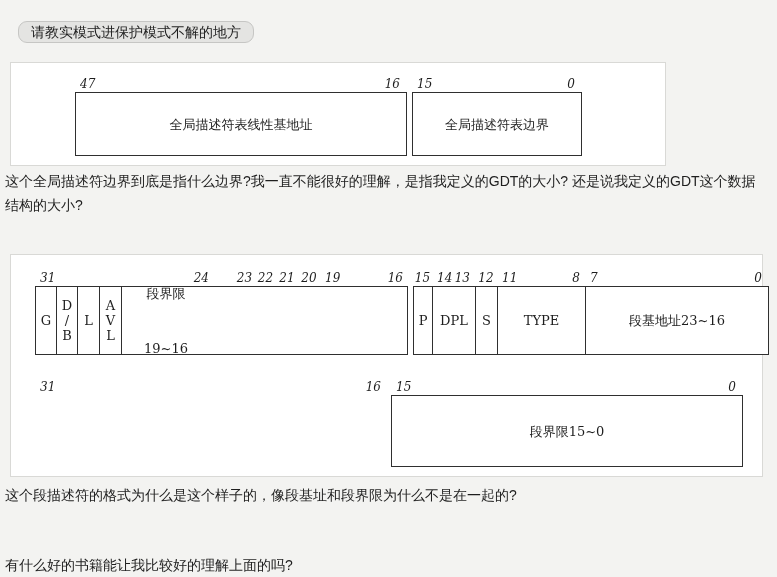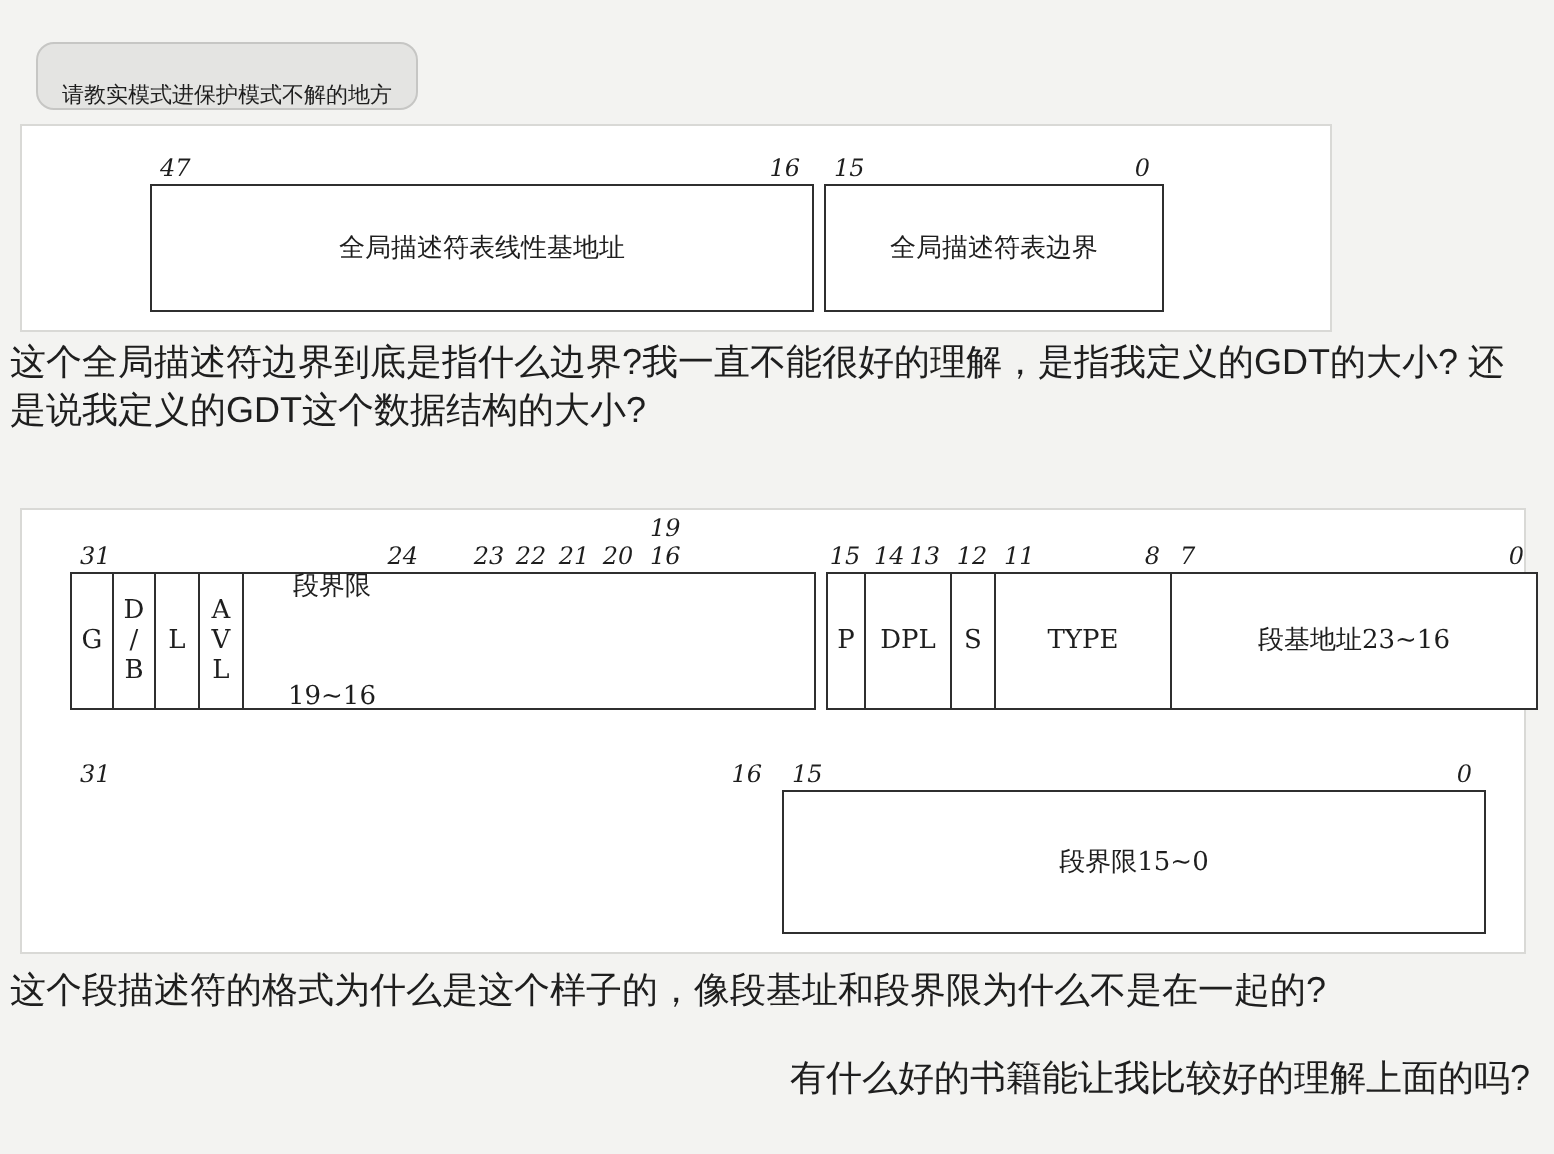--- a/index.html
+++ b/index.html
@@ -16,25 +16,25 @@
   body{
     position:relative;
     background:var(--page_bg);
     font-family:"Liberation Sans", sans-serif;
     color:var(--text);
     overflow:hidden;
   }
   .tag{
     position:absolute;left:18px;top:21px;
     height:22px;line-height:20px;
-    padding:16px 12px;
+    padding:0 12px;
     background:var(--tag_bg);
     border:1px solid var(--tag_border);
     border-radius:9px;
-    font-size:11px;
+    font-size:14px;
     white-space:nowrap;
   }
   .panel{
     position:absolute;
     background:var(--panel_bg);
     border:1px solid var(--panel_border);
   }
   .panel.fig1{left:10px;top:62px;width:656px;height:104px;padding:10px 0 0 64px;}
   .panel.fig2{left:10px;top:254px;width:753px;height:223px;padding:12px 0 0 24px;}
   .reg-row{display:flex;gap:5px;font-family:"DejaVu Serif", serif;}
@@ -52,26 +52,26 @@
   .reg-cell{
     display:flex;flex-direction:column;justify-content:center;align-items:center;
     border-right:1px solid var(--line);
     font-size:13px;
     text-align:center;
   }
   .reg-cell:last-child{border-right:none;}
   .cell-line{line-height:15px;white-space:nowrap;text-align:right;}
   .para{
     position:absolute;left:5px;
-    font-size:18px;
+    font-size:14px;
     line-height:24px;
   }
   .para.p1{top:169px;width:758px;}
   .para.p2{top:483px;width:760px;}
-  .para.p3{top:527px;width:760px;text-align:right;}
+  .para.p3{top:553px;width:760px;}
 </style>
 </head>
 <body>
 
 <div class="tag">请教实模式进保护模式不解的地方</div>
 
 <div class="panel fig1">
   <div class="reg-row">
       <div class="reg-box">
         <div class="reg-labels">
@@ -117,21 +117,21 @@
           </div>
           <div class="reg-label one" style="width: 21px;">
             <span>22</span>
           </div>
           <div class="reg-label one" style="width: 22px;">
             <span>21</span>
           </div>
           <div class="reg-label one" style="width: 22px;">
             <span>20</span>
           </div>
-          <div class="reg-label" style="width: 88px; flex-direction: column;">
+          <div class="reg-label" style="width: 88px;">
             <span>19</span>
             <span>16</span>
           </div>
         </div>
         <div class="reg-cells">
           <div class="reg-cell" style="width: 21px; height: 67px;">
             <div class="cell-line">G</div>
           </div>
           <div class="reg-cell" style="width: 21px; height: 67px;">
             <div class="cell-line">D</div>

